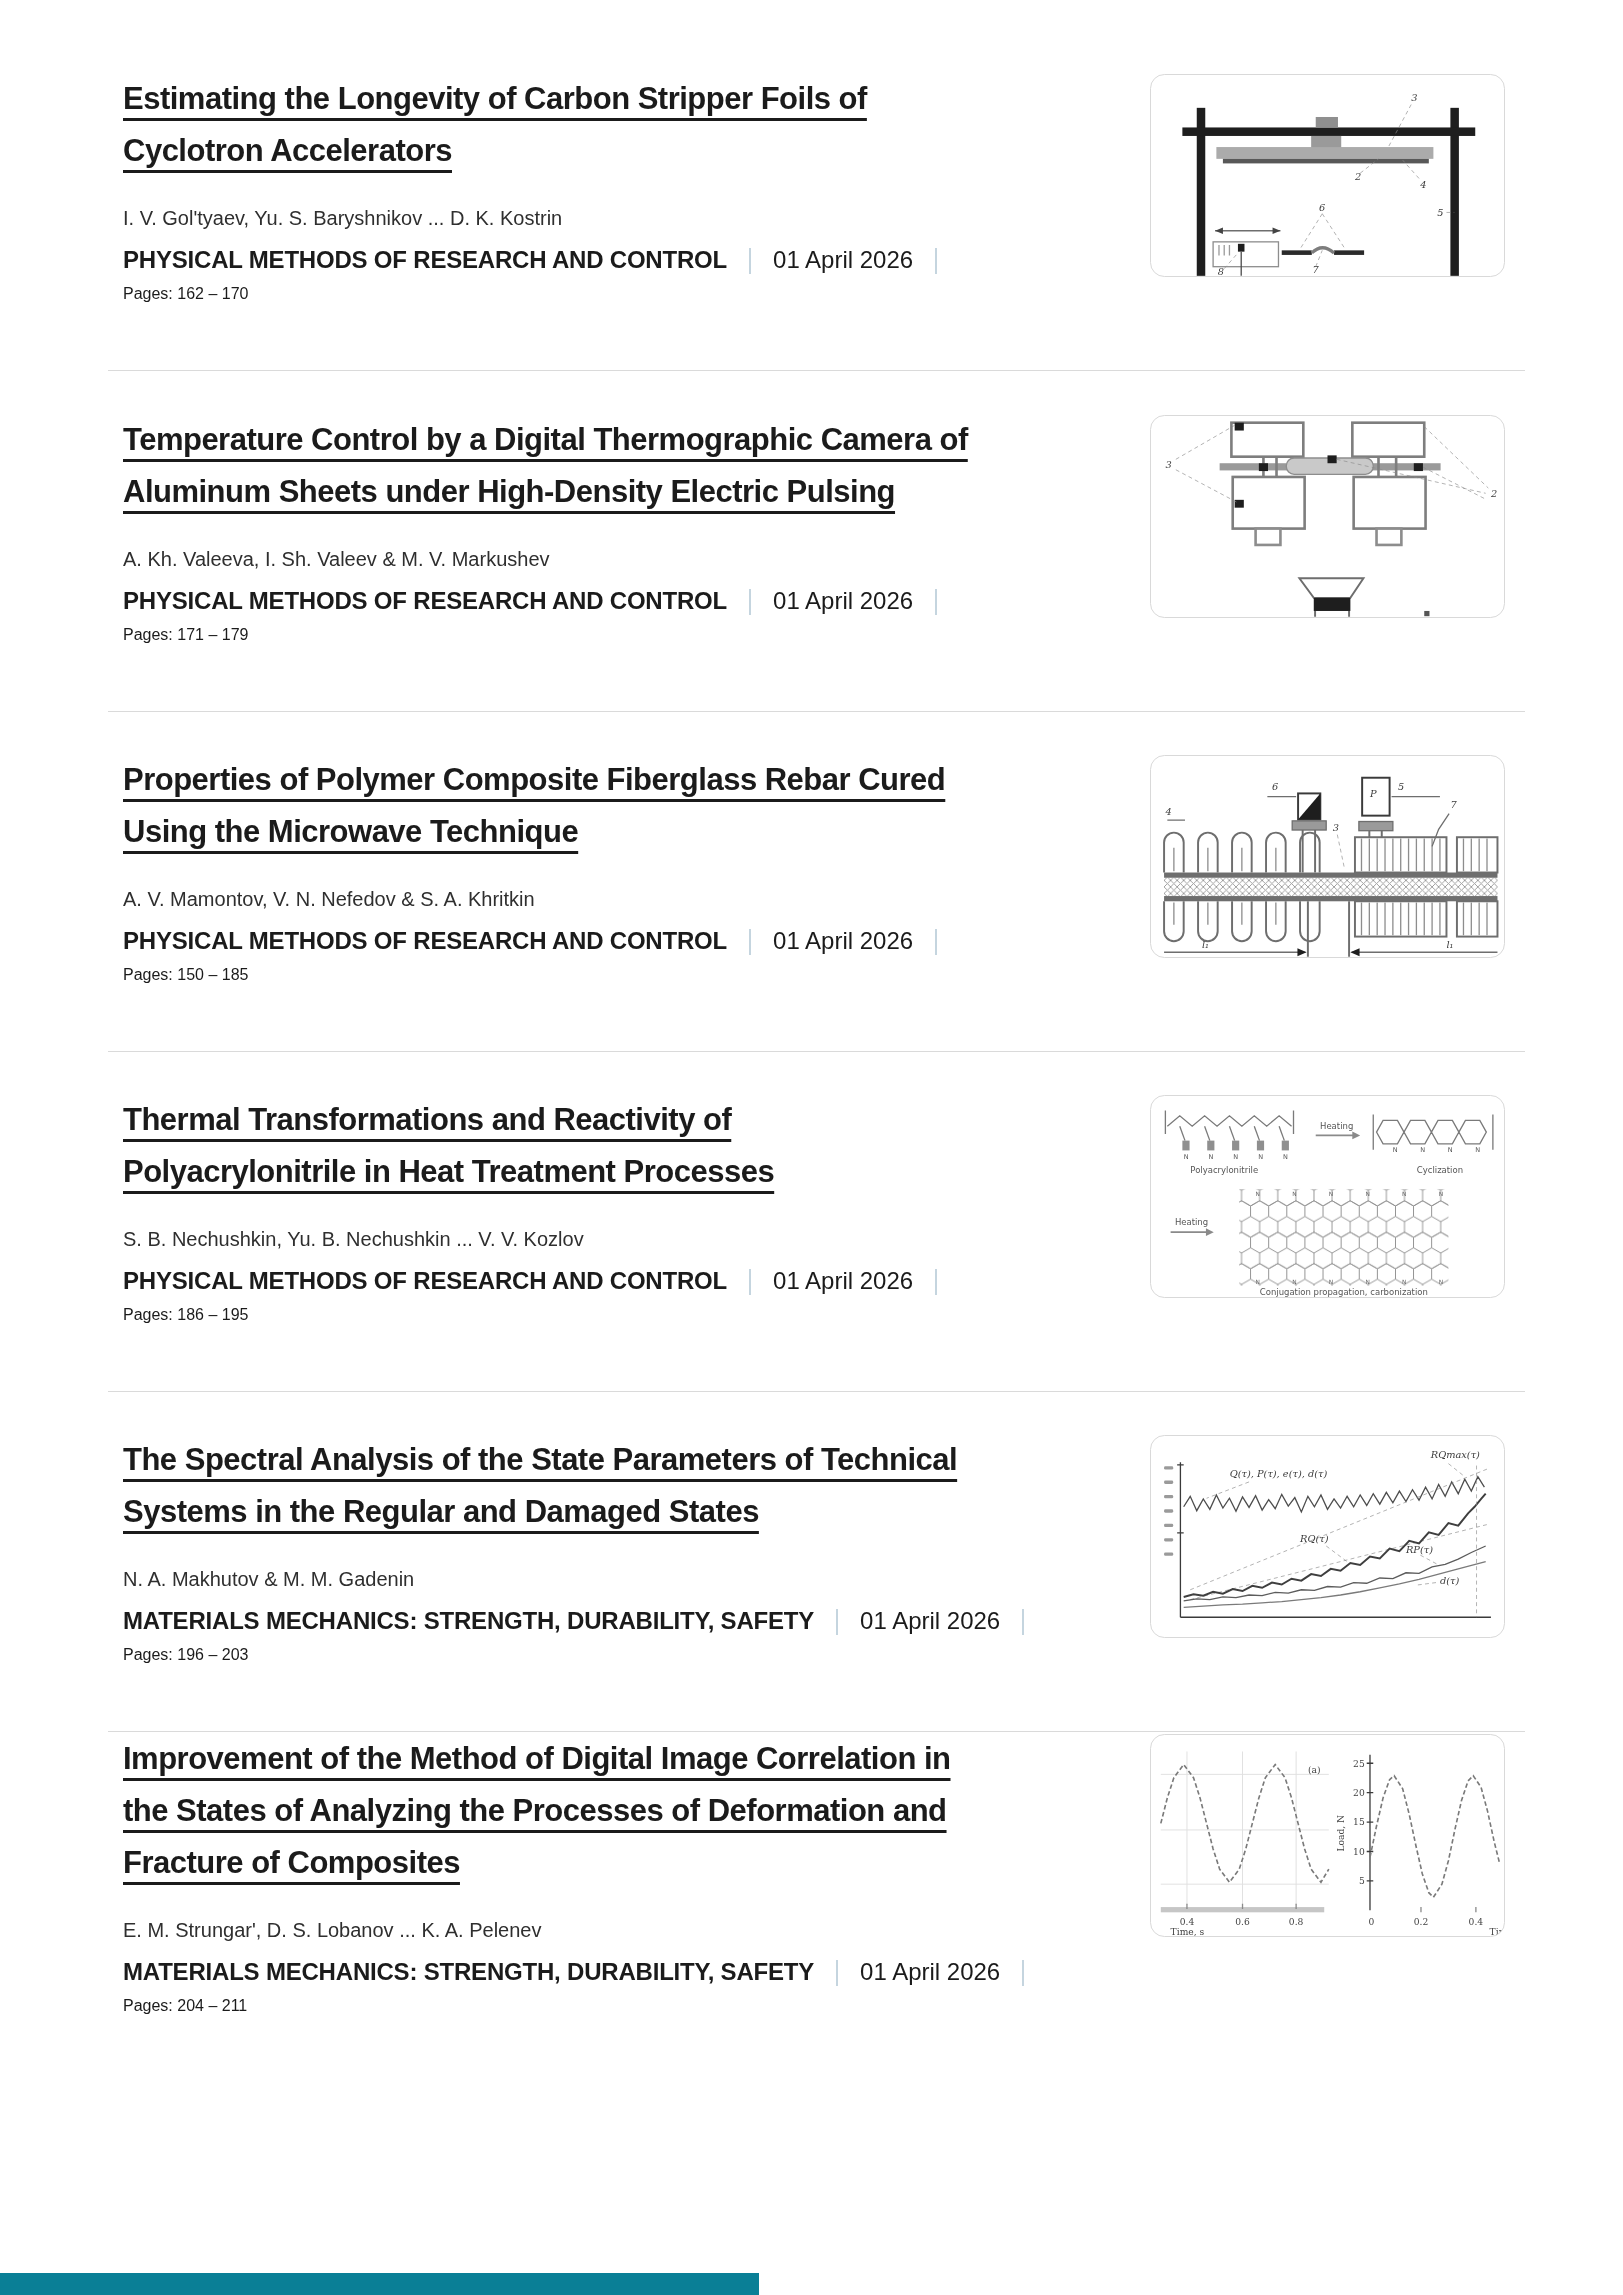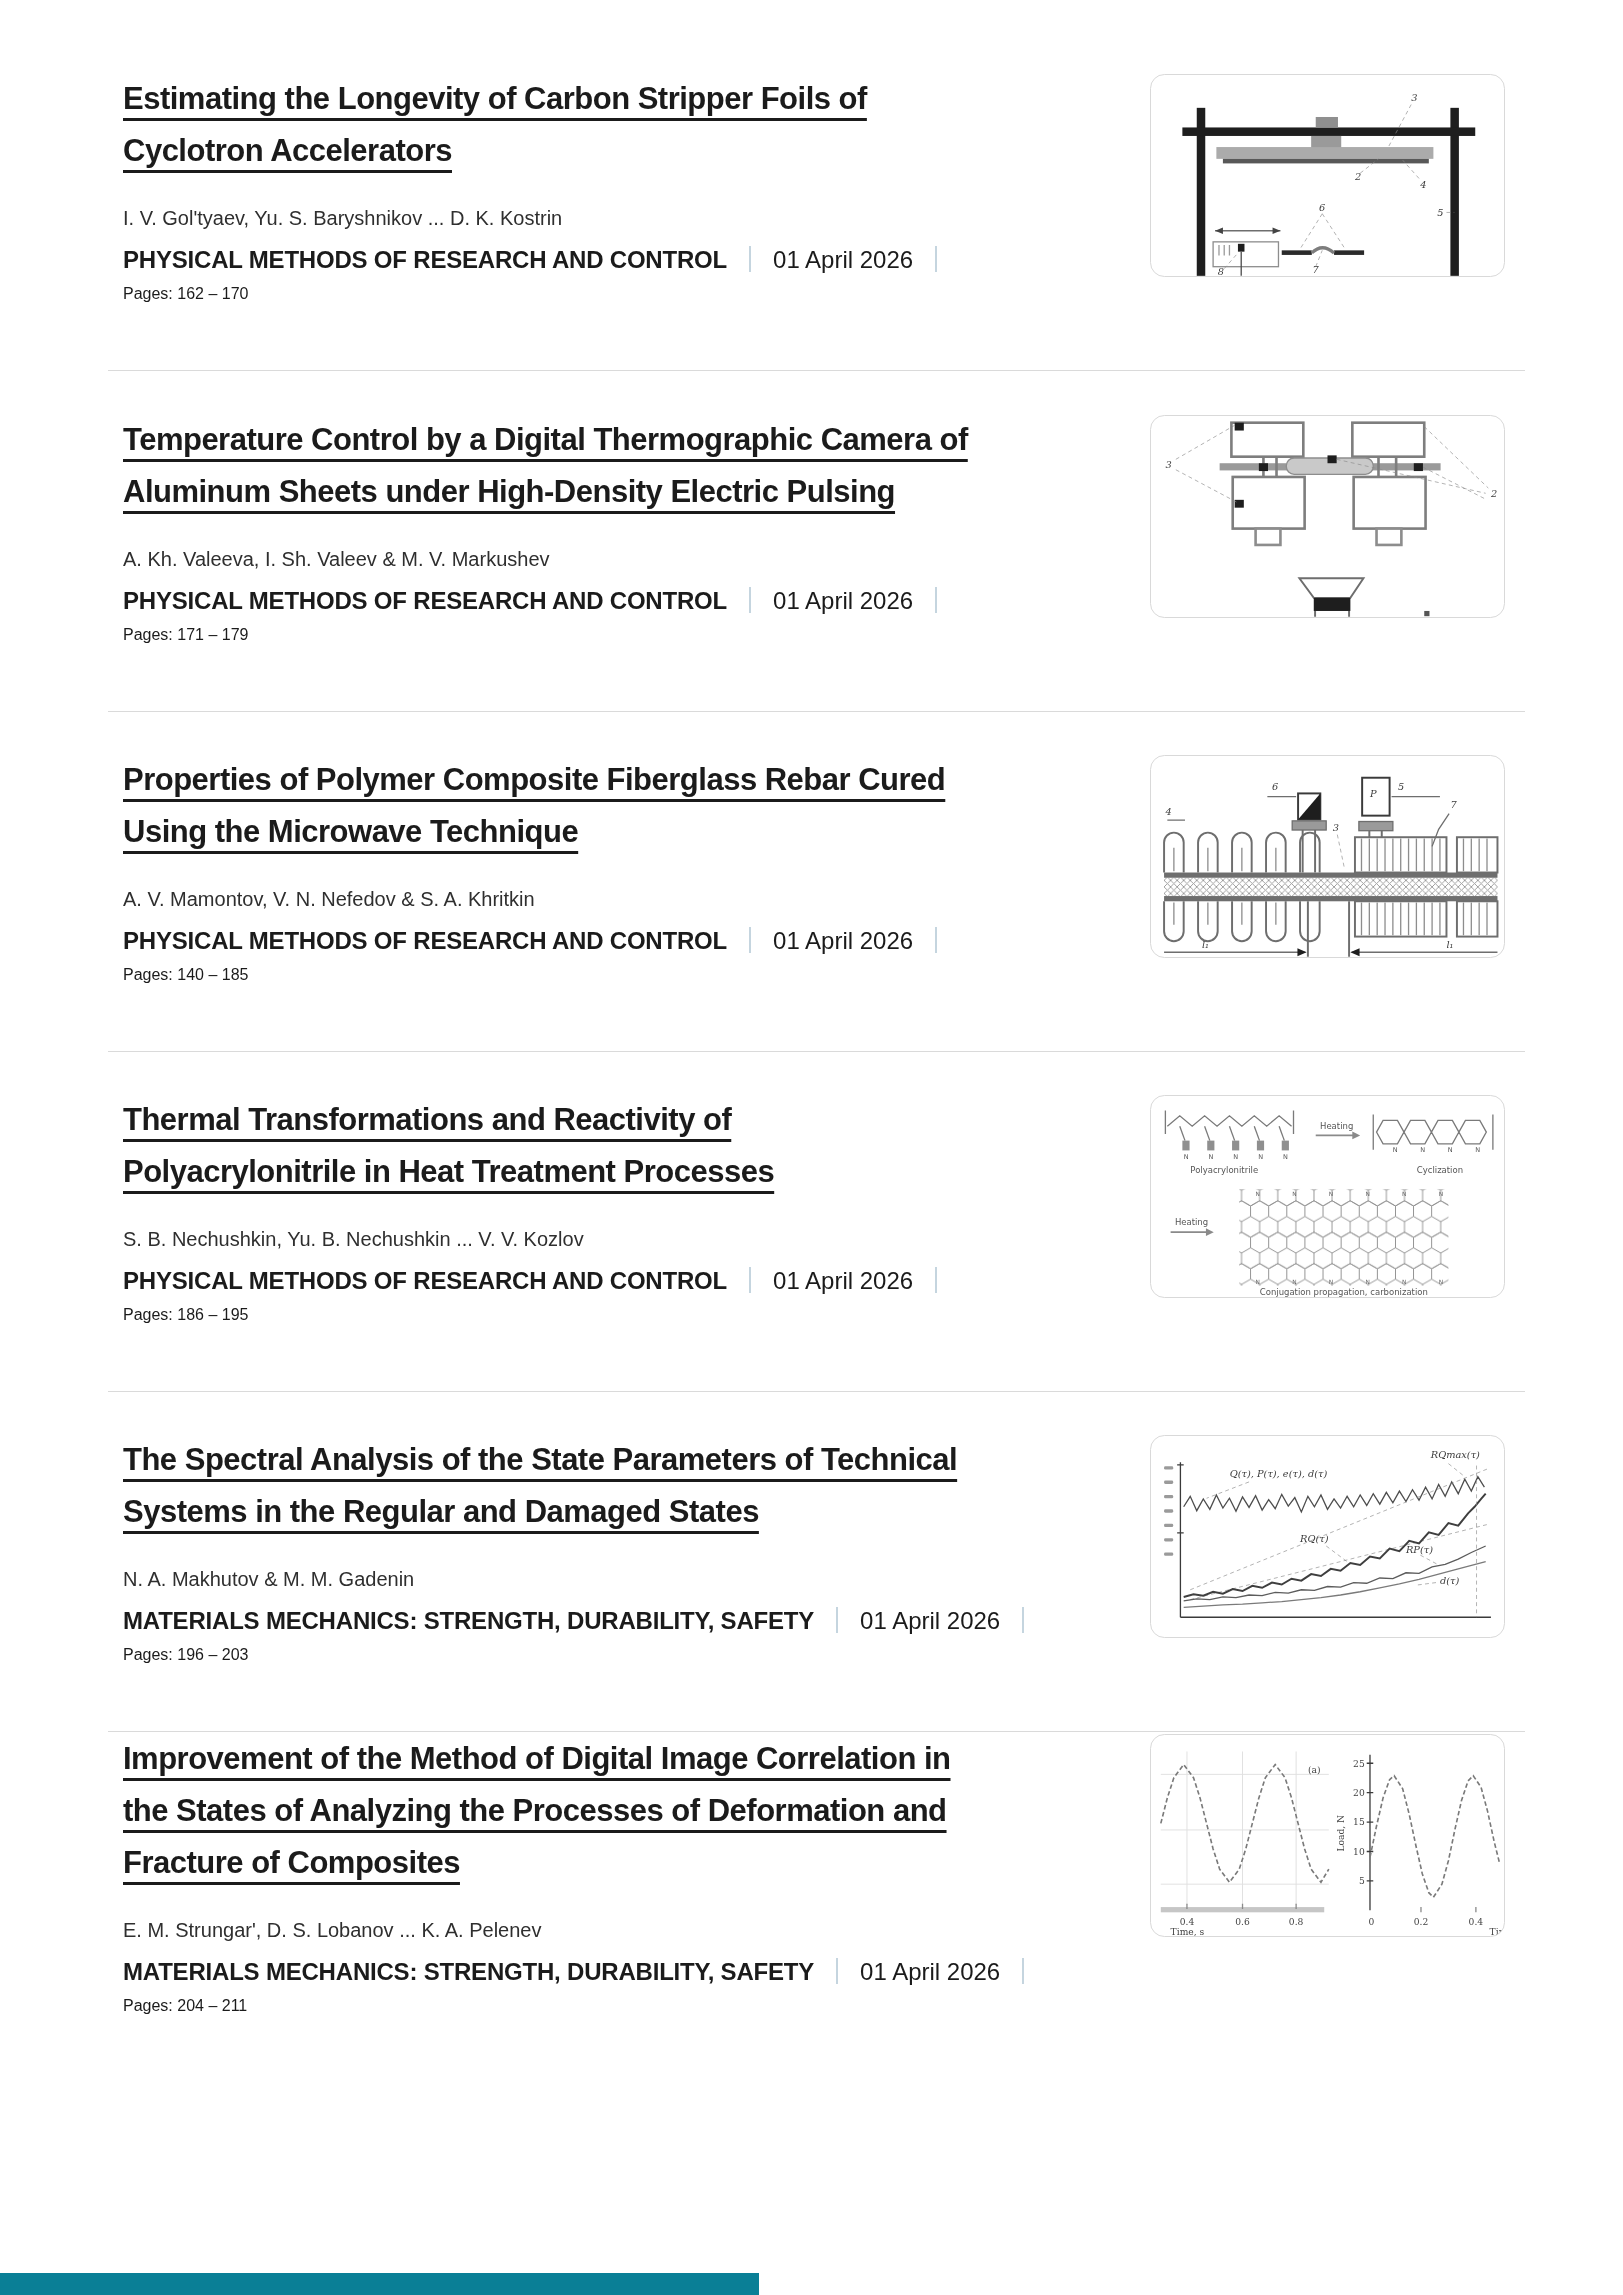--- a/index.html
+++ b/index.html
@@ -5,21 +5,21 @@
   html,body{margin:0;padding:0;background:#ffffff;}
   .page{position:relative;width:1623px;height:2295px;background:#fff;overflow:hidden;
         font-family:"Liberation Sans",sans-serif;color:#1b1b1b;padding-left:44px;}
   .article{position:absolute;left:123px;width:1413px;}
   .title{margin:0;font-size:31px;font-weight:700;color:#1b1b1b;line-height:52px;
          letter-spacing:-0.5px;width:982px;
          text-decoration:underline;text-decoration-thickness:3.3px;text-underline-offset:8.5px;
          cursor:pointer;}
   .title .tl{display:block;}
   .authors{margin:30px 0 0 0;font-size:20px;color:#2f2f2f;}
-  .meta{margin-top:15.7px;display:flex;align-items:flex-start;gap:22px;font-size:24px;color:#1b1b1b;}
+  .meta{margin-top:15.7px;display:flex;align-items:flex-end;gap:22px;font-size:24px;color:#1b1b1b;}
   .meta .sec{font-weight:700;letter-spacing:-0.2px;}
   .vbar{display:inline-block;width:2px;height:26px;background:#c5d5df;}
   .pages{margin:11.8px 0 0 0;font-size:16px;color:#1b1b1b;}
   .thumb{position:absolute;top:1.3px;left:1027px;width:353px;height:201px;background:#fff;
          border:1.3px solid #d9d9d9;border-radius:14.4px;overflow:hidden;cursor:pointer;}
   .thumb svg{display:block;}
   .sep{position:absolute;left:108px;width:1417px;height:1.3px;background:#dadada;}
   .footer-bar{position:absolute;left:0;bottom:0;width:759px;height:22px;}
   .fig-line{stroke:#6e6e6e;fill:none;}
   .fig-dash{stroke:#8a8a8a;fill:none;stroke-dasharray:6 5;}
@@ -145,21 +145,21 @@
       <span class="tl">Using the Microwave Technique</span>
       <span class="tl"></span>
     </h3>
     <p class="authors">A. V. Mamontov, V. N. Nefedov &amp; S. A. Khritkin</p>
     <div class="meta">
       <span class="sec">PHYSICAL METHODS OF RESEARCH AND CONTROL</span>
       <span class="vbar"></span>
       <span class="date">01 April 2026</span>
       <span class="vbar"></span>
     </div>
-    <p class="pages">Pages: 140 – 185</p>
+    <p class="pages">Pages: 150 – 185</p>
     <div class="thumb">
       <svg width="353" height="201" viewBox="0 0 540 307">
         <defs>
           <pattern id="xhatch" width="10" height="10" patternUnits="userSpaceOnUse">
             <path d="M0,10 L10,0 M0,0 L10,10" stroke="#9a9a9a" stroke-width="1.4"></path>
           </pattern>
         </defs>
         <rect x="20" y="186" width="510" height="28" fill="url(#xhatch)"></rect>
         <rect x="20" y="178" width="510" height="8" fill="#6e6e6e"></rect>
         <rect x="20" y="214" width="510" height="8" fill="#6e6e6e"></rect>

